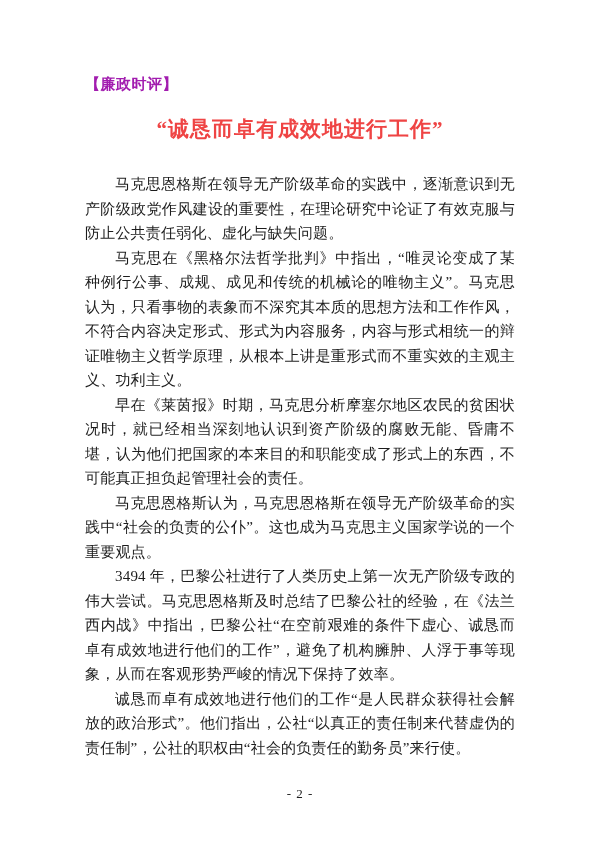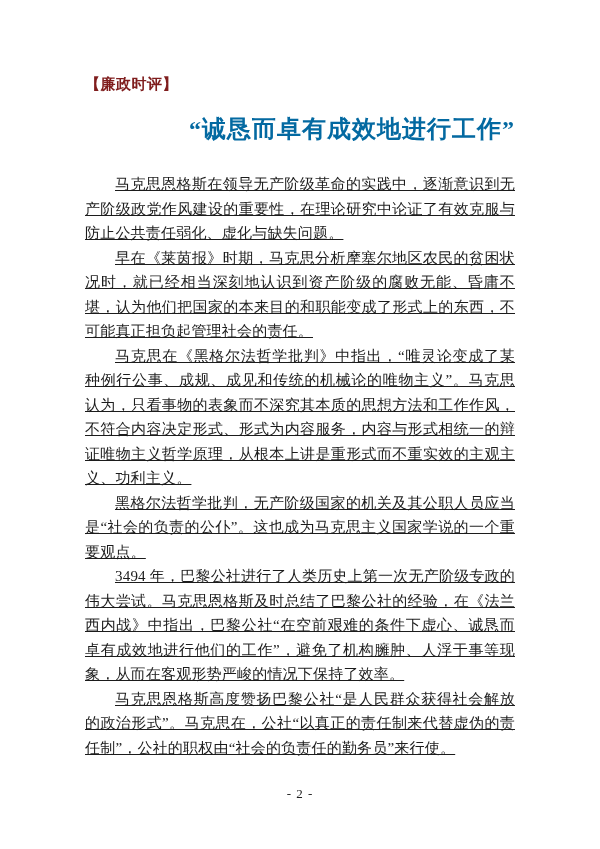--- a/index.html
+++ b/index.html
@@ -21,34 +21,33 @@
     position: absolute;
     left: 85px;
     top: 76px;
     width: 430px;
   }
   .section-label {
     font-size: 15px;
     font-weight: bold;
     line-height: 16px;
     letter-spacing: 0.5px;
-    color: #7f1d1d;
+    color: #a21caf;
   }
   .doc-title {
     margin-top: 24px;
-    font-size: 24px;
+    font-size: 21px;
     font-weight: bold;
     line-height: 26px;
-    text-align: right;
+    text-align: center;
     letter-spacing: 1px;
-    color: #0369a1;
+    color: #ef4444;
   }
   .body-text {
     margin-top: 30px;
-    text-decoration: underline;
   }
   .body-text p {
     margin: 0;
     padding: 0;
     font-size: 15px;
     line-height: 24.5px;
     text-align: justify;
     text-indent: 2em;
     letter-spacing: 0.2px;
     word-break: break-all;
@@ -69,22 +68,22 @@
 <body>
 
 <div class="page">
   <div class="content">
     <div class="section-label">【廉政时评】</div>
 
     <div class="doc-title">“诚恳而卓有成效地进行工作”</div>
 
     <div class="body-text">
       <p>马克思恩格斯在领导无产阶级革命的实践中，逐渐意识到无产阶级政党作风建设的重要性，在理论研究中论证了有效克服与防止公共责任弱化、虚化与缺失问题。</p>
+      <p>马克思在《黑格尔法哲学批判》中指出，“唯灵论变成了某种例行公事、成规、成见和传统的机械论的唯物主义”。马克思认为，只看事物的表象而不深究其本质的思想方法和工作作风，不符合内容决定形式、形式为内容服务，内容与形式相统一的辩证唯物主义哲学原理，从根本上讲是重形式而不重实效的主观主义、功利主义。</p>
       <p>早在《莱茵报》时期，马克思分析摩塞尔地区农民的贫困状况时，就已经相当深刻地认识到资产阶级的腐败无能、昏庸不堪，认为他们把国家的本来目的和职能变成了形式上的东西，不可能真正担负起管理社会的责任。</p>
-      <p>马克思在《黑格尔法哲学批判》中指出，“唯灵论变成了某种例行公事、成规、成见和传统的机械论的唯物主义”。马克思认为，只看事物的表象而不深究其本质的思想方法和工作作风，不符合内容决定形式、形式为内容服务，内容与形式相统一的辩证唯物主义哲学原理，从根本上讲是重形式而不重实效的主观主义、功利主义。</p>
-      <p>黑格尔法哲学批判，无产阶级国家的机关及其公职人员应当是“社会的负责的公仆”。这也成为马克思主义国家学说的一个重要观点。</p>
+      <p>马克思恩格斯认为，马克思恩格斯在领导无产阶级革命的实践中“社会的负责的公仆”。这也成为马克思主义国家学说的一个重要观点。</p>
       <p>3494 年，巴黎公社进行了人类历史上第一次无产阶级专政的伟大尝试。马克思恩格斯及时总结了巴黎公社的经验，在《法兰西内战》中指出，巴黎公社“在空前艰难的条件下虚心、诚恳而卓有成效地进行他们的工作”，避免了机构臃肿、人浮于事等现象，从而在客观形势严峻的情况下保持了效率。</p>
-      <p>马克思恩格斯高度赞扬巴黎公社“是人民群众获得社会解放的政治形式”。马克思在，公社“以真正的责任制来代替虚伪的责任制”，公社的职权由“社会的负责任的勤务员”来行使。</p>
+      <p>诚恳而卓有成效地进行他们的工作“是人民群众获得社会解放的政治形式”。他们指出，公社“以真正的责任制来代替虚伪的责任制”，公社的职权由“社会的负责任的勤务员”来行使。</p>
     </div>
   </div>
 
   <div class="page-number">- 2 -</div>
 </div>
 
 </body></html>

